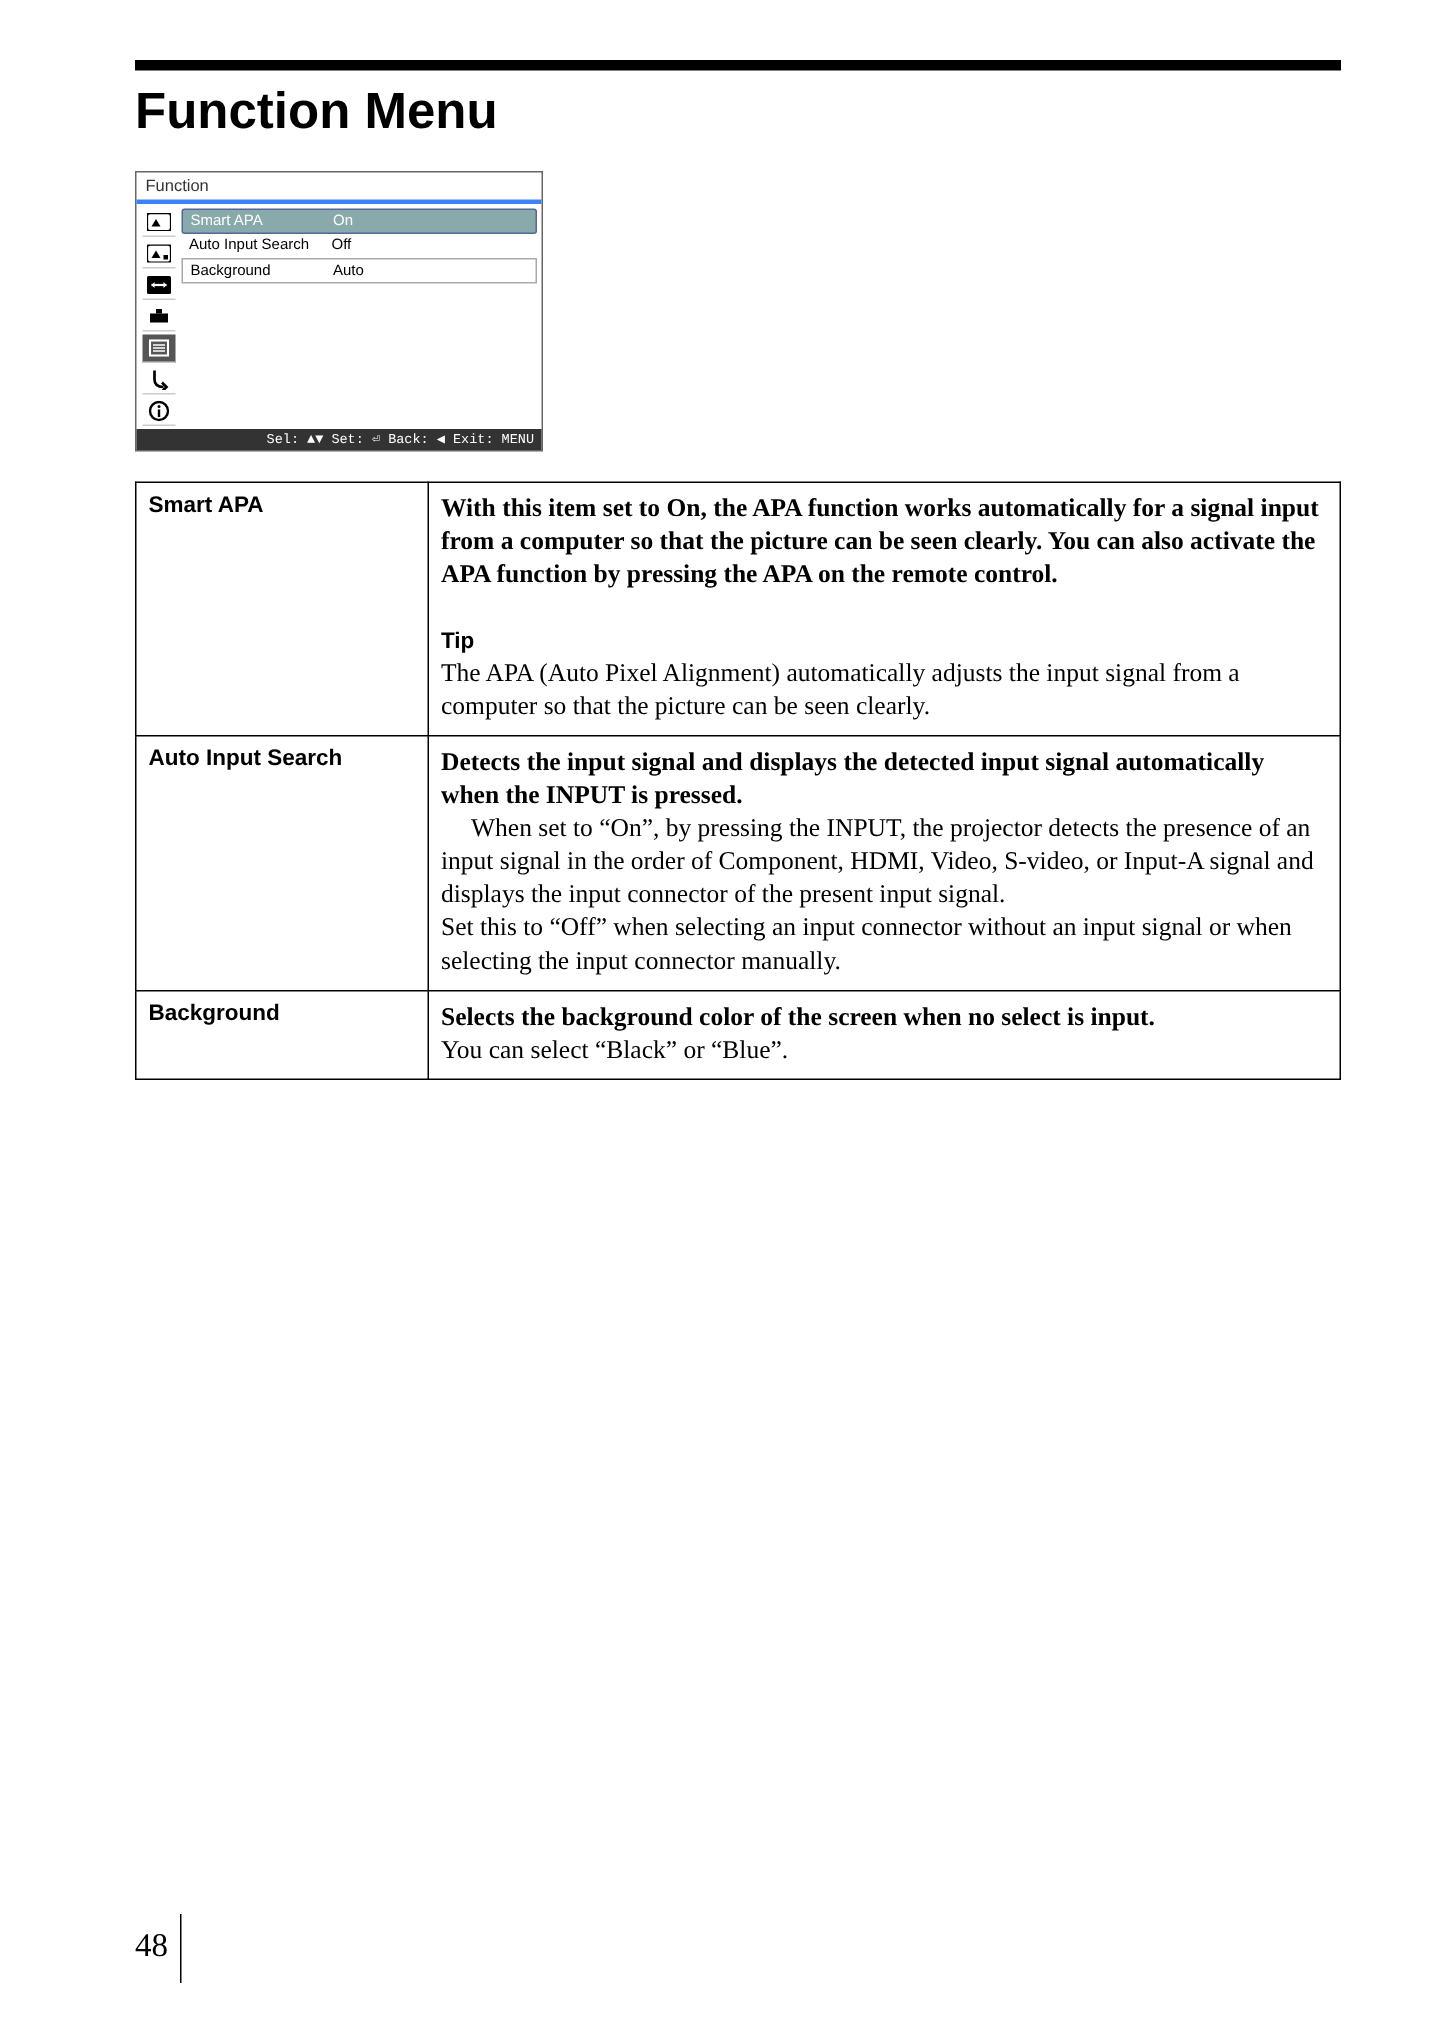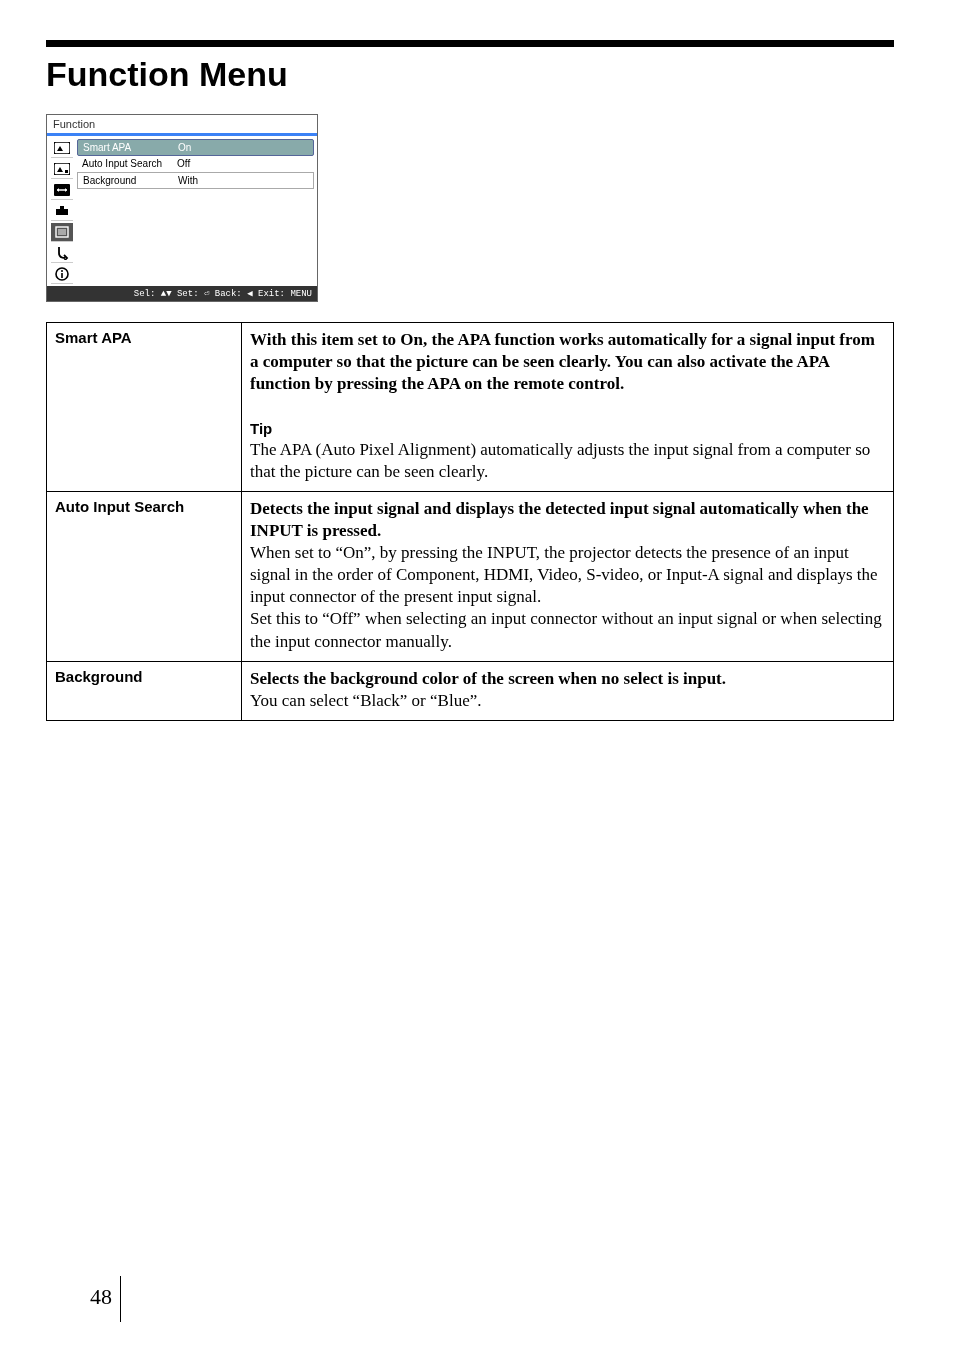--- a/index.html
+++ b/index.html
@@ -5,21 +5,21 @@
   * { box-sizing: border-box; }
   body {
     margin: 0;
     padding: 0;
     font-family: "Times New Roman", serif;
     background: #fff;
     color: #000;
     width: 954px;
   }
   .page {
-    padding: 40px 60px 10px 46px;
+    padding: 40px 60px 10px 90px;
     position: relative;
     min-height: 1352px;
   }
   .thick-rule {
     height: 7px;
     background: #000;
     margin-bottom: 8px;
   }
   h1.title {
     font-family: Arial, Helvetica, sans-serif;
@@ -208,42 +208,42 @@
         <div class="osd-row sel">
           <span class="lbl">Smart APA</span>
           <span>On</span>
         </div>
         <div class="osd-row">
           <span class="lbl">Auto Input Search</span>
           <span>Off</span>
         </div>
         <div class="osd-row boxed">
           <span class="lbl">Background</span>
-          <span>With</span>
+          <span>Auto</span>
         </div>
       </div>
     </div>
     <div class="osd-foot">Sel: ▲▼  Set: ⏎  Back: ◀  Exit: MENU</div>
   </div>
 
   <table class="settings">
     <tbody>
         <tr>
       <td class="label">Smart APA</td>
       <td class="desc">
         <span class="lead">With this item set to On, the APA function works automatically for a signal input from a computer so that the picture can be seen clearly. You can also activate the APA function by pressing the APA on the remote control.</span>
         <div class="tip">Tip</div>
         <span>The APA (Auto Pixel Alignment) automatically adjusts the input signal from a computer so that the picture can be seen clearly.</span>
       </td>
     </tr>
     <tr>
       <td class="label">Auto Input Search</td>
       <td class="desc">
         <span class="lead">Detects the input signal and displays the detected input signal automatically when the INPUT is pressed.</span><br>
-        <span style="white-space: pre-line;">When set to “On”, by pressing the INPUT, the projector detects the presence of an input signal in the order of Component, HDMI, Video, S-video, or Input-A signal and displays the input connector of the present input signal.
+        <span style="white-space: pre-line; margin-left: 20px;">When set to “On”, by pressing the INPUT, the projector detects the presence of an input signal in the order of Component, HDMI, Video, S-video, or Input-A signal and displays the input connector of the present input signal.
 Set this to “Off” when selecting an input connector without an input signal or when selecting the input connector manually.</span>
       </td>
     </tr>
     <tr>
       <td class="label">Background</td>
       <td class="desc">
         <span class="lead">Selects the background color of the screen when no select is input.</span><br>
         <span>You can select “Black” or “Blue”.</span>
       </td>
     </tr>

